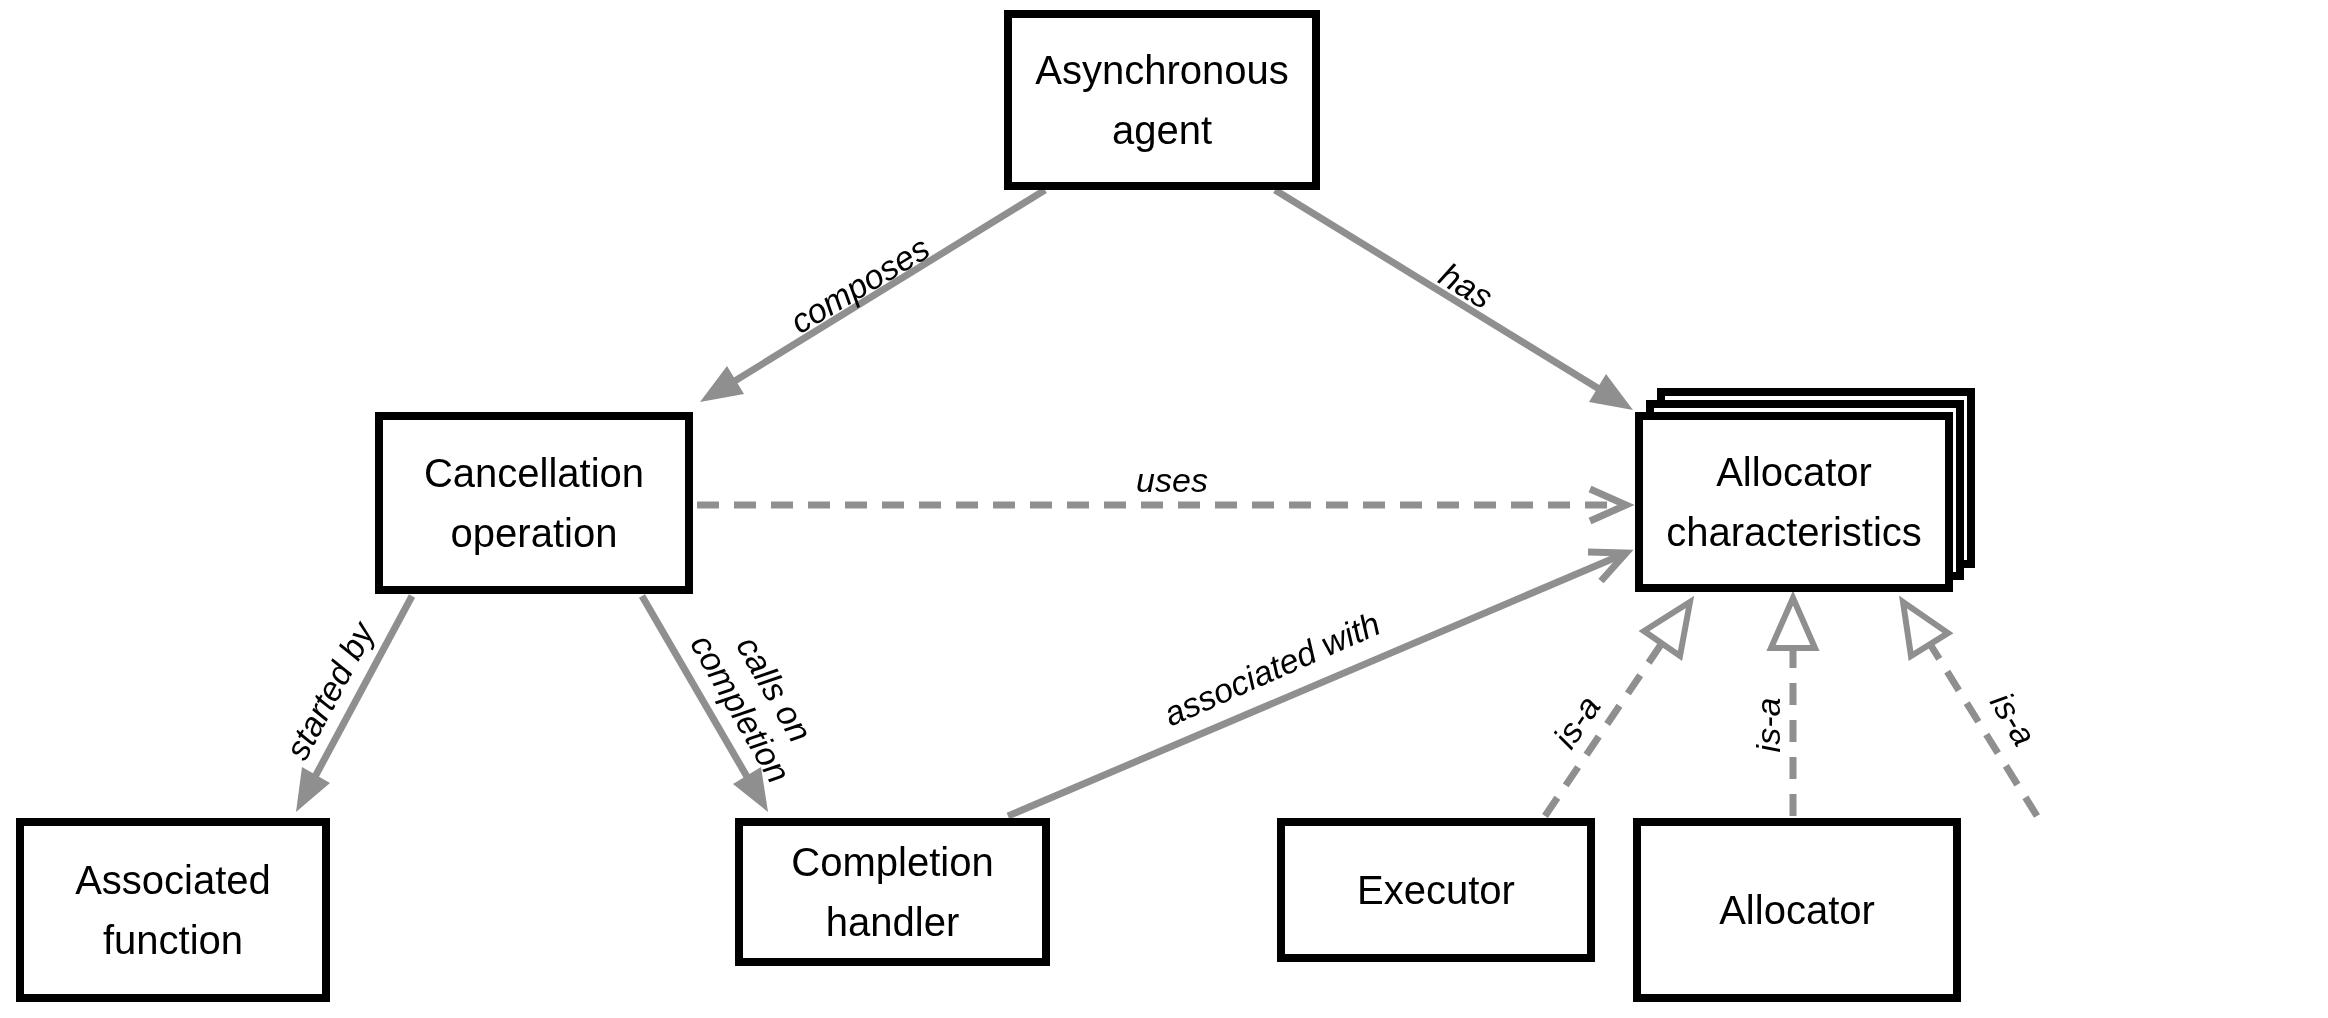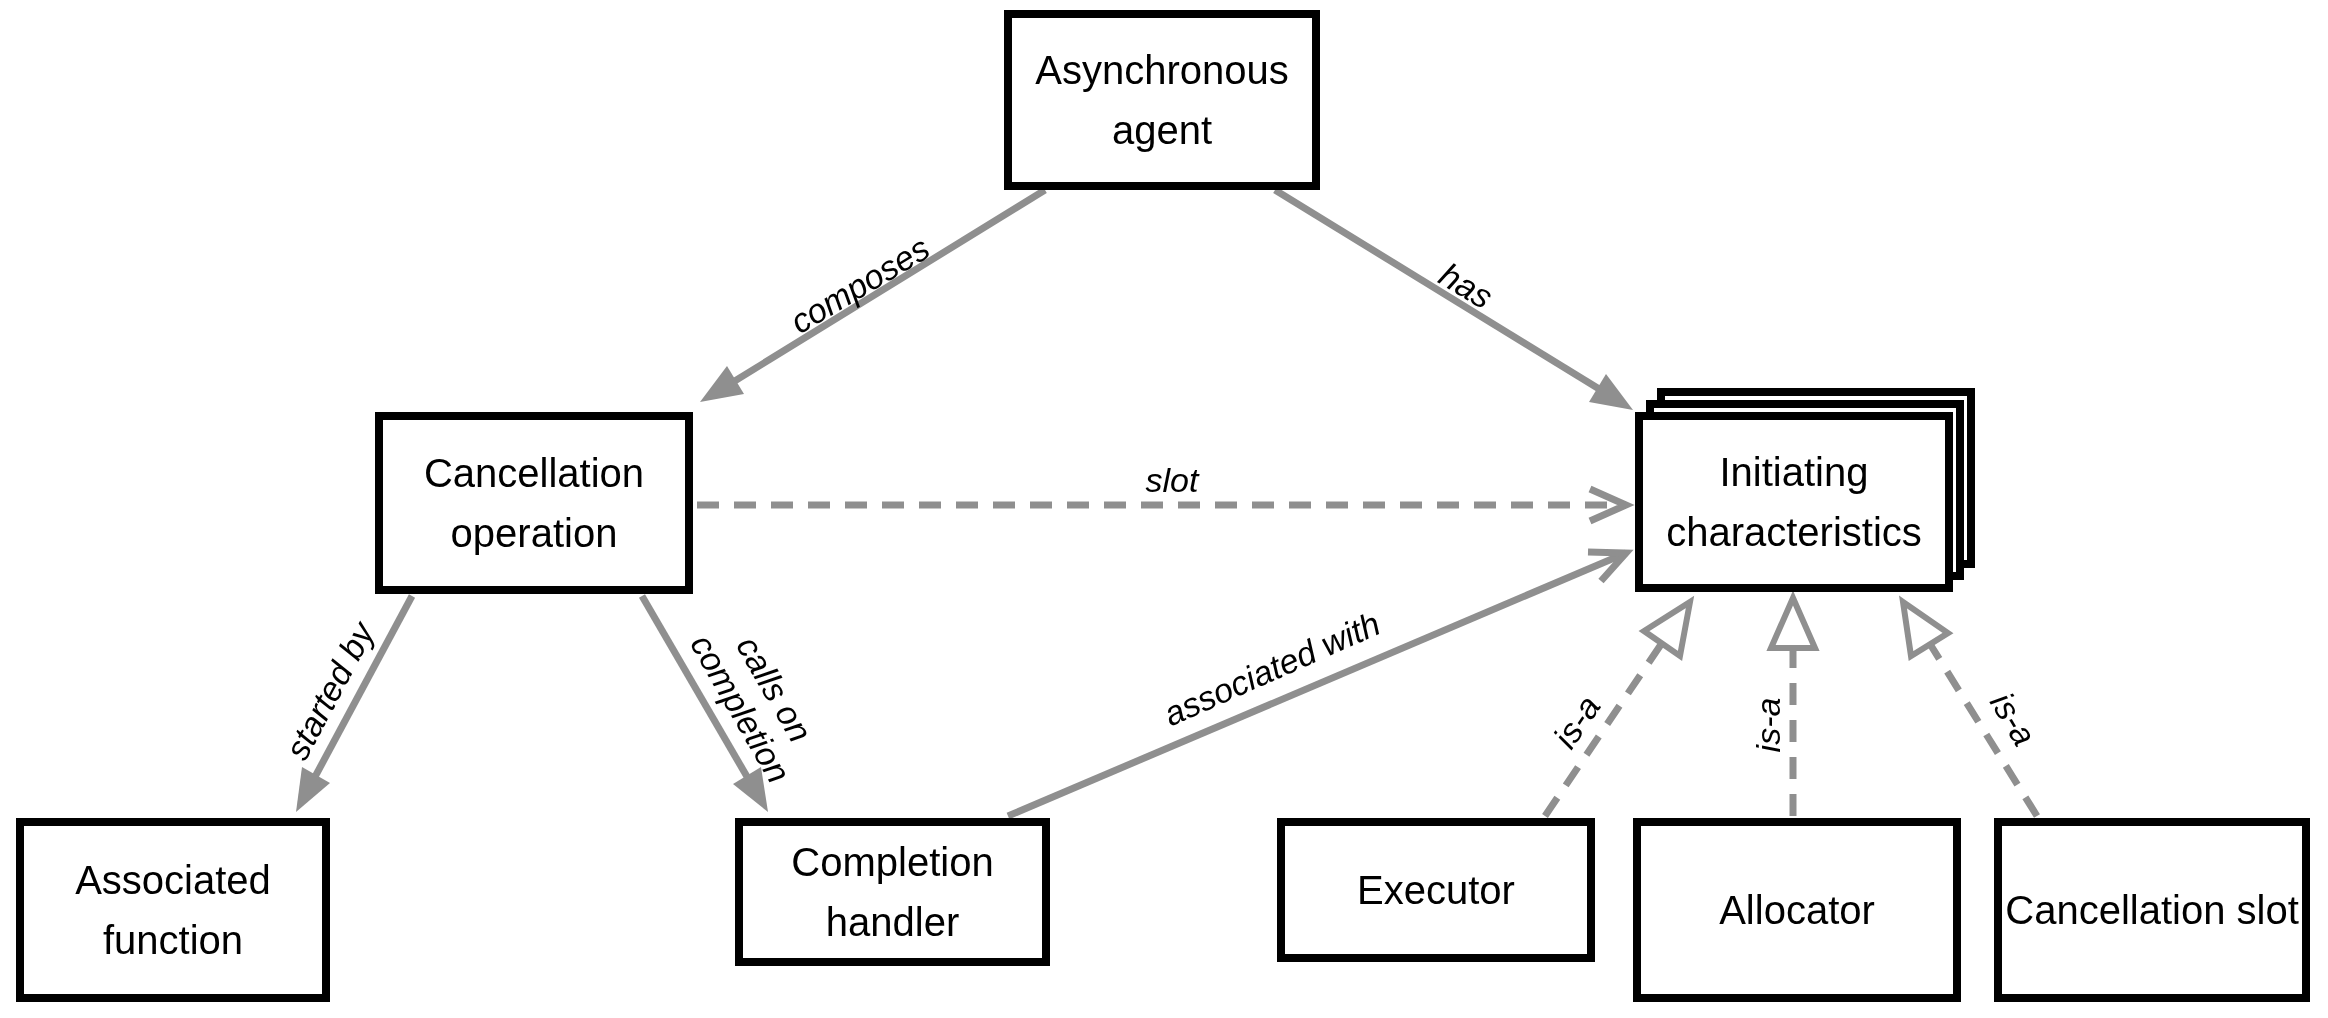--- a/index.html
+++ b/index.html
@@ -103,38 +103,37 @@
     </g>
   </svg>
 
   <div class="node" style="left:1004px;top:10px;width:316px;height:180px">Asynchronous agent</div>
 
   <div class="node" style="left:375px;top:412px;width:318px;height:182px">Cancellation operation</div>
 
   <div>
     <div class="stack-layer" style="left:1657px;top:388px;width:318px;height:180px"></div>
     <div class="stack-layer" style="left:1646px;top:400px;width:318px;height:180px"></div>
-    <div class="node" style="left:1635px;top:412px;width:318px;height:180px">Initiating characteristics</div>
+    <div class="node" style="left:1635px;top:412px;width:318px;height:180px">Allocator characteristics</div>
   </div>
 
   <div class="node" style="left:16px;top:818px;width:314px;height:184px">Associated function</div>
 
   <div class="node" style="left:735px;top:818px;width:315px;height:148px">Completion handler</div>
 
   <div class="node" style="left:1277px;top:818px;width:318px;height:144px">Executor</div>
 
   <div class="node" style="left:1633px;top:818px;width:328px;height:184px">Allocator</div>
 
-  <div class="node" style="left:1994px;top:818px;width:316px;height:184px">Cancellation slot</div>
 
   <div class="edge-label" style="left:860px;top:285px;transform:translate(-50%,-50%) rotate(-31deg)">composes</div>
 
   <div class="edge-label" style="left:1466px;top:286px;transform:translate(-50%,-50%) rotate(31deg)">has</div>
 
-  <div class="edge-label" style="left:1172px;top:481px;transform:translate(-50%,-50%)">slot</div>
+  <div class="edge-label" style="left:1172px;top:481px;transform:translate(-50%,-50%)">uses</div>
 
   <div class="edge-label" style="left:330px;top:691px;transform:translate(-50%,-50%) rotate(-62deg)">started by</div>
 
   <div class="edge-label wrap" style="left:757px;top:699px;transform:translate(-50%,-50%) rotate(60deg)">calls on completion</div>
 
   <div class="edge-label" style="left:1272px;top:669px;transform:translate(-50%,-50%) rotate(-24deg)">associated with</div>
 
   <div class="edge-label" style="left:1577px;top:722px;transform:translate(-50%,-50%) rotate(-56deg)">is-a</div>
 
   <div class="edge-label" style="left:1769px;top:725px;transform:translate(-50%,-50%) rotate(-90deg)">is-a</div>

